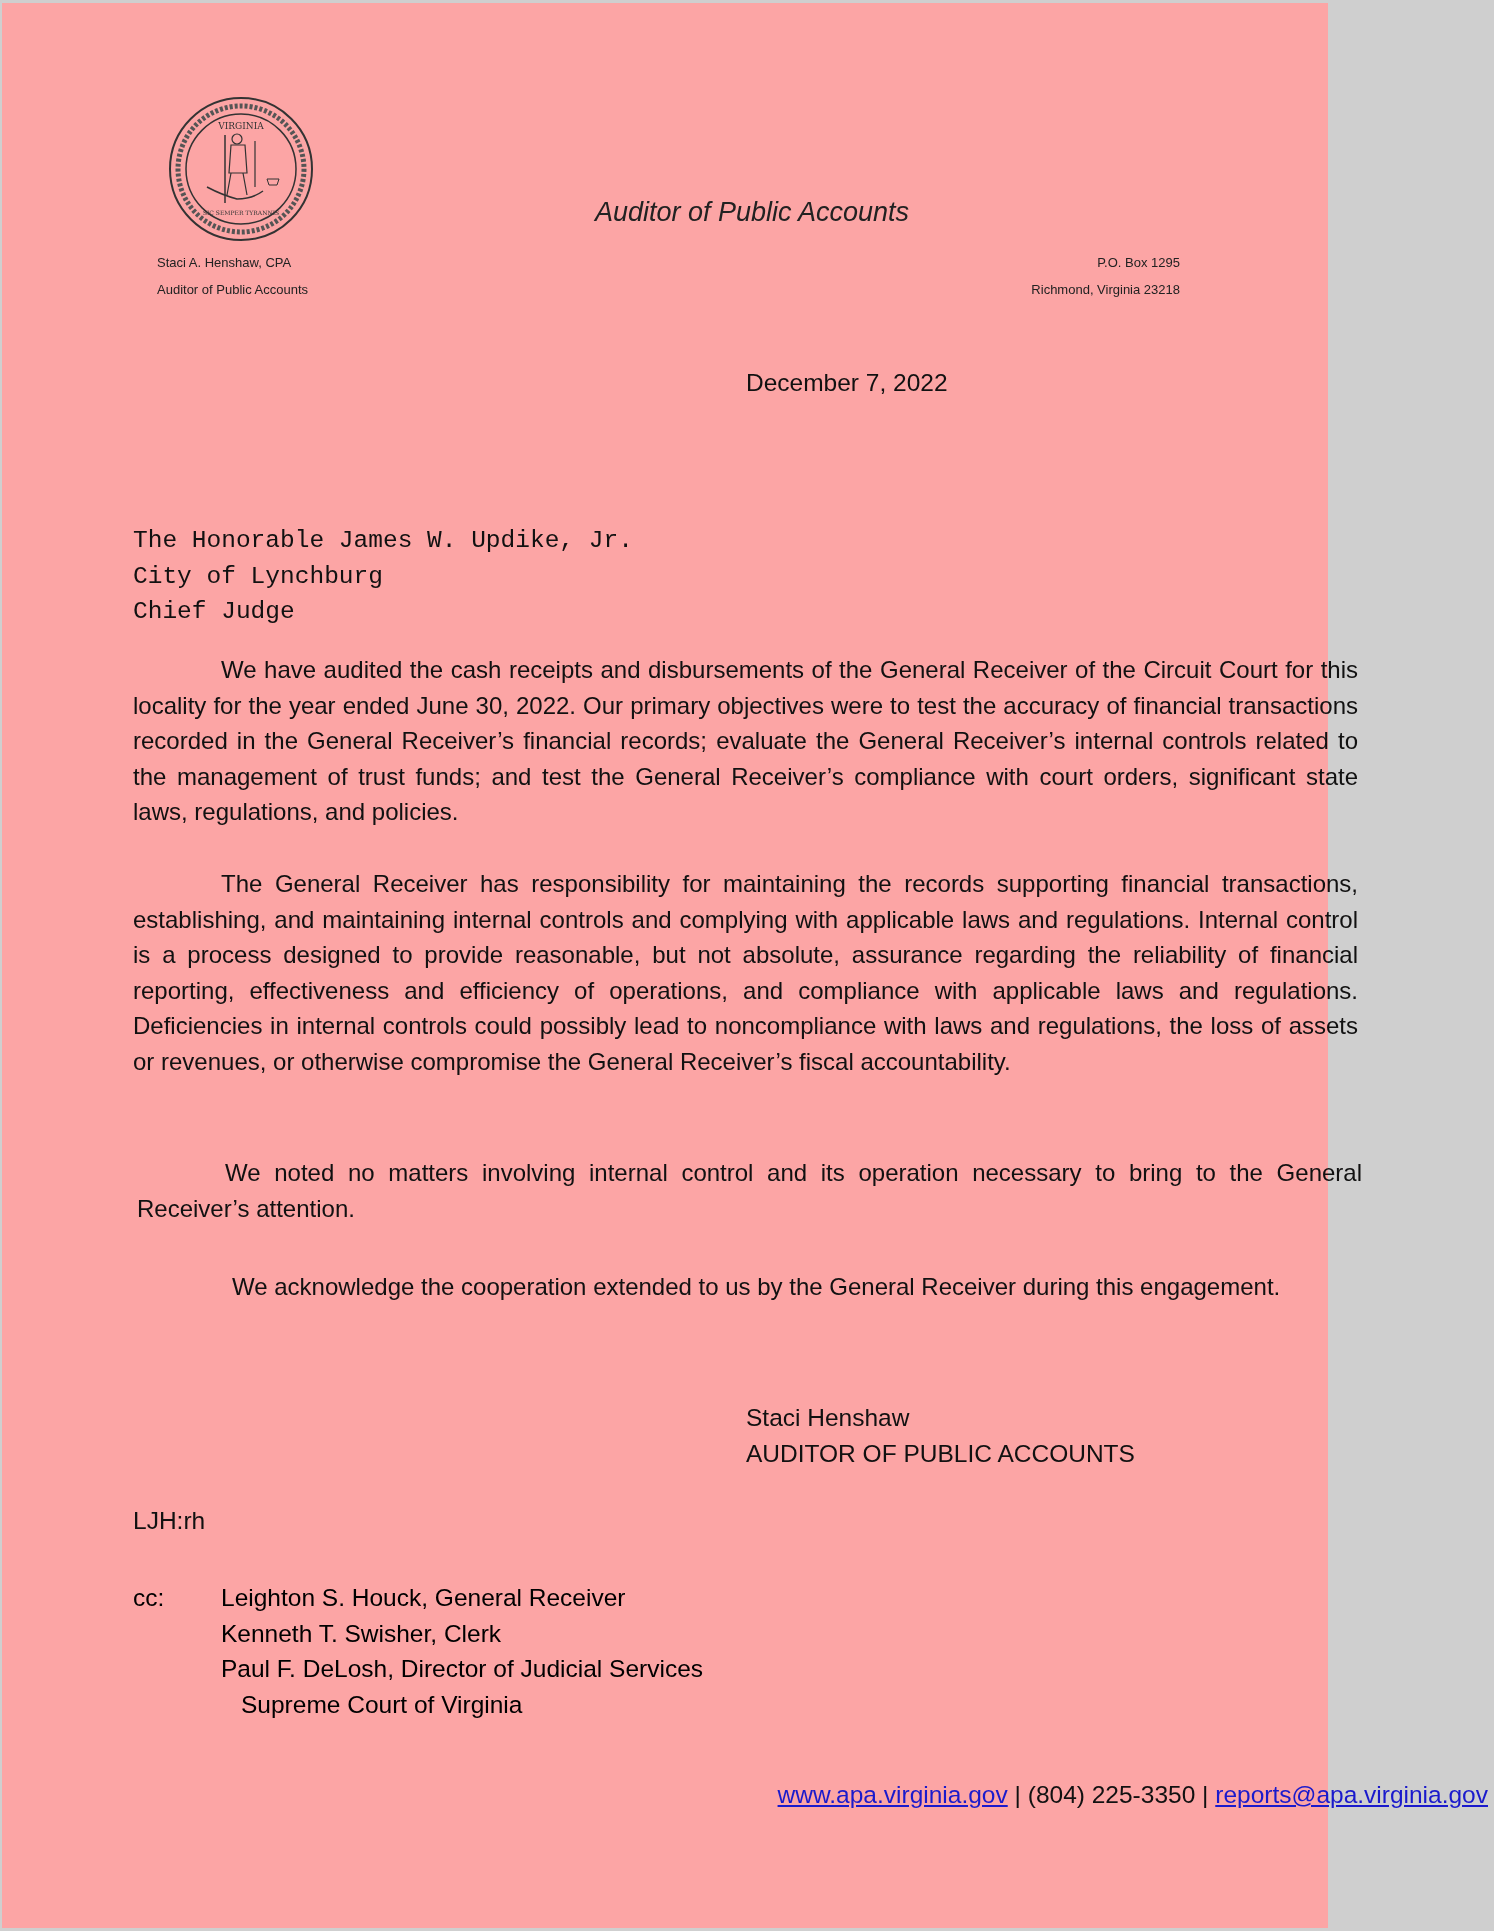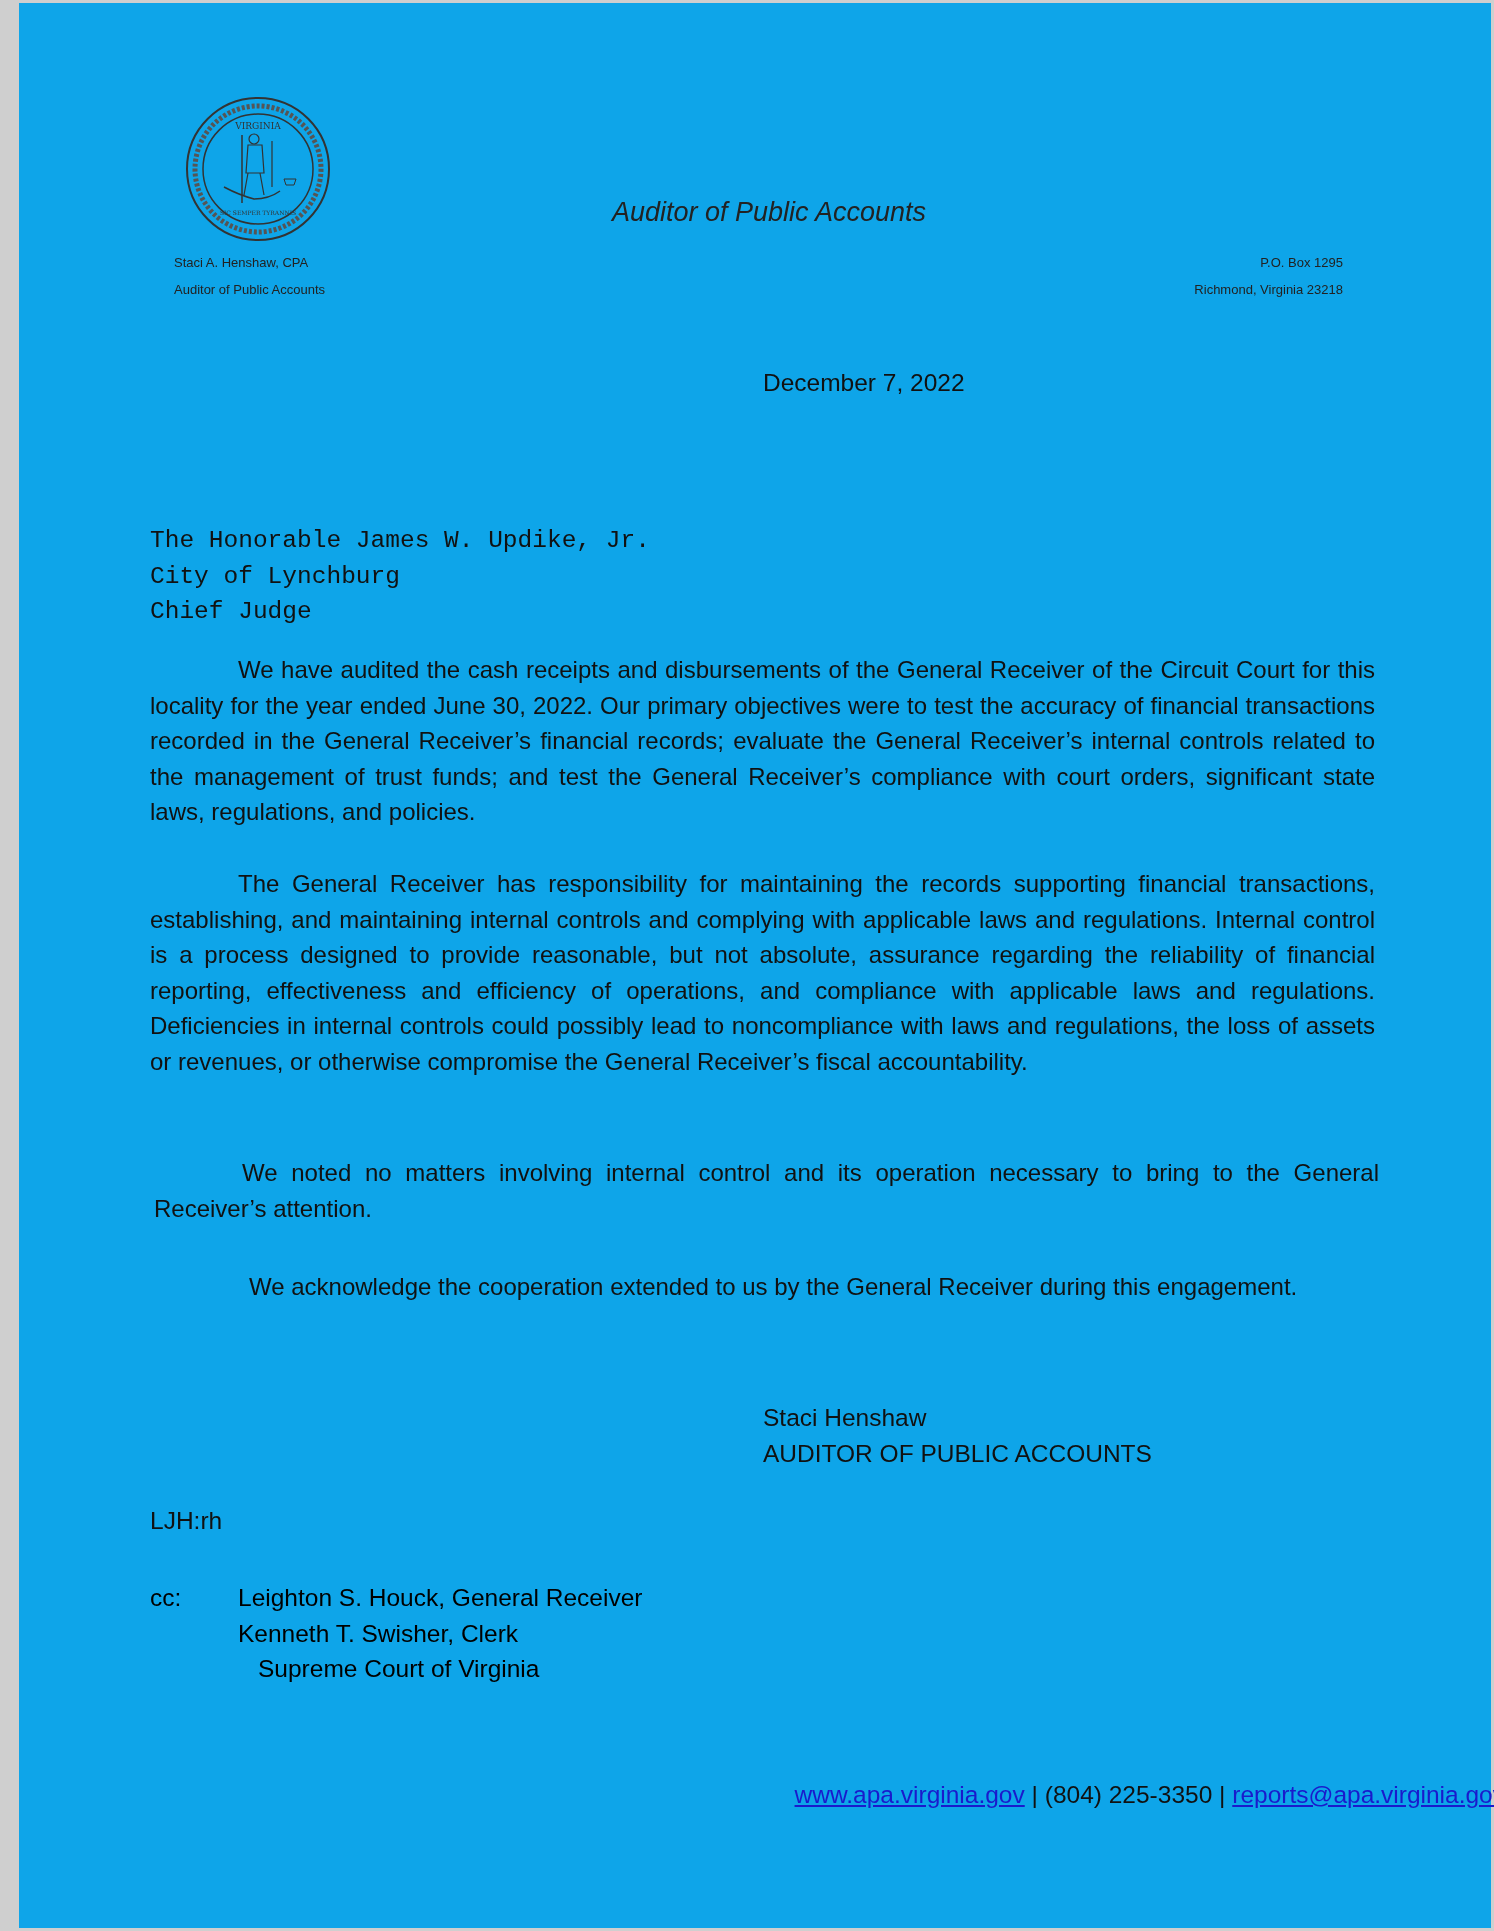--- a/index.html
+++ b/index.html
@@ -1,17 +1,17 @@
 <!DOCTYPE html>
 <html><head>
 <meta charset="utf-8">
 <style>
   html, body { margin:0; padding:0; }
   body { width:1494px; height:1931px; background:#cfcfcf; position:relative; overflow:hidden; }
-  .page { position:absolute; left:19px; top:3px; width:1472px; height:1925px; background:#0ea5e9; }
+  .page { position:absolute; left:2px; top:3px; width:1326px; height:1925px; background:#fca5a5; }
   .txt { position:absolute; font-family:"Liberation Sans", sans-serif; color:#111; white-space:nowrap; }
   .seal { position:absolute; left:165px; top:92px; width:148px; height:148px; }
   .title { position:absolute; left:360px; top:100px; width:780px; text-align:center; font-family:"DejaVu Serif", serif; font-weight:bold; font-size:52px; color:#111; letter-spacing:1px; }
   .subtitle { position:absolute; left:360px; top:194px; width:780px; text-align:center; font-family:"Liberation Sans", sans-serif; font-style:italic; font-size:27px; color:#222; }
   .hdr { font-size:13px; line-height:27px; color:#222; }
   .body-txt { font-size:24.5px; color:#111; }
   .para { position:absolute; left:131px; width:1225px; font-family:"Liberation Sans", sans-serif; font-size:24px; line-height:35.6px; color:#111; text-align:justify; text-indent:88px; }
   .addr-line { display:block; font-size:24.5px; line-height:35.6px; }
   .cc-label { position:absolute; left:131px; top:1577px; font-family:"Liberation Sans", sans-serif; font-size:24.5px; line-height:35.6px; }
   .cc-list { position:absolute; left:219px; top:1577px; font-family:"Liberation Sans", sans-serif; font-size:24.5px; line-height:35.6px; }
@@ -69,20 +69,21 @@
     <div>Staci Henshaw</div>
     <div>AUDITOR OF PUBLIC ACCOUNTS</div>
   </div>
 
   <div class="txt" style="left:131px; top:1504px; font-size:24.5px;">LJH:rh</div>
 
   <div class="cc-label">cc:</div>
   <div class="cc-list">
     <div>Leighton S. Houck, General Receiver</div>
     <div>Kenneth T. Swisher, Clerk</div>
+    <div>Paul F. DeLosh, Director of Judicial Services</div>
     <div class="cc-sub">Supreme Court of Virginia</div>
   </div>
 
   <div class="footer">
     <a>www.apa.virginia.gov</a>
     <span>|</span>
     <span>(804) 225-3350</span>
     <span>|</span>
     <a>reports@apa.virginia.gov</a>
   </div>

